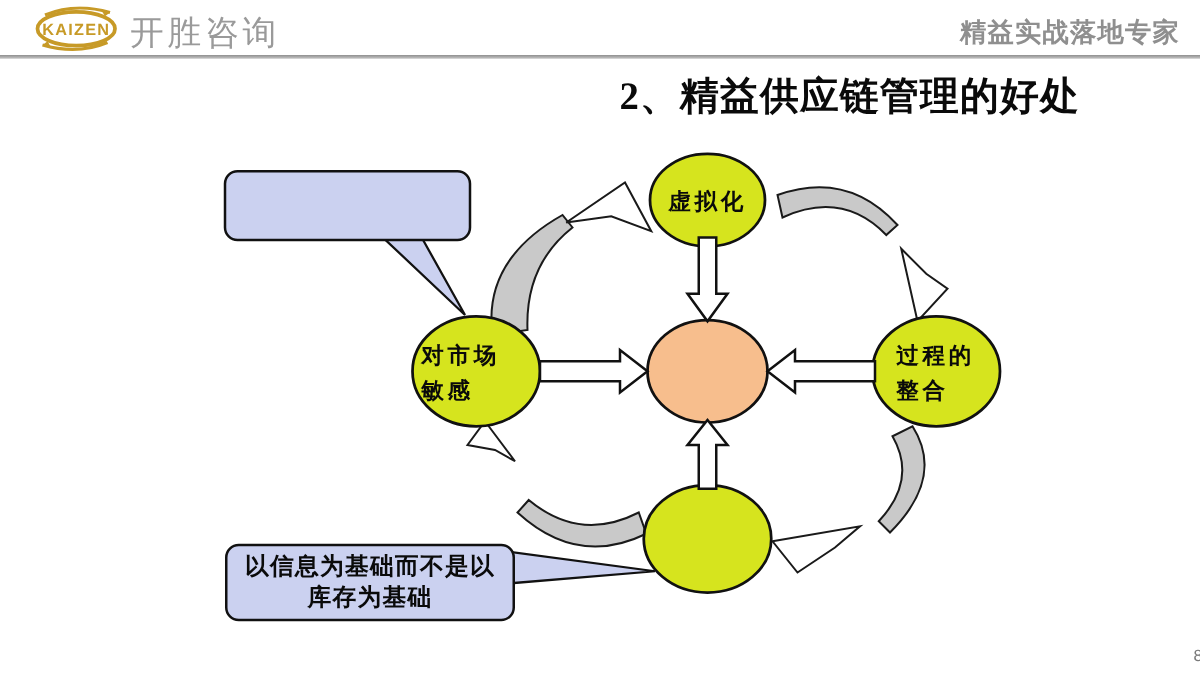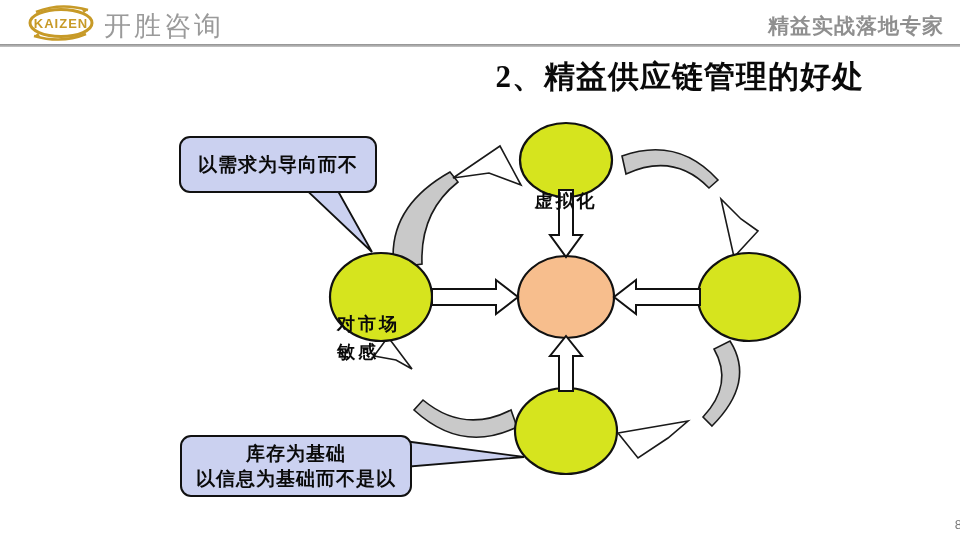--- a/index.html
+++ b/index.html
@@ -13,21 +13,21 @@
   .tagline{position:absolute;right:16px;top:12px;font-family:"Liberation Sans","DejaVu Sans",sans-serif;
            font-size:21px;font-weight:bold;color:#8f8f8f;letter-spacing:1px;white-space:nowrap;}
   .divider{position:absolute;left:0;top:44px;width:960px;height:3px;
            background:linear-gradient(#8f8f8f,#c7c7c7);}
   
   .title{position:absolute;left:0;top:56px;width:832px;text-align:right;
          font-size:31px;font-weight:bold;color:#0a0a0a;letter-spacing:1px;margin-left:32px;}
   
   .diagram-svg{position:absolute;left:0;top:0;width:960px;height:540px;}
   .node-text{position:absolute;font-size:18px;font-weight:bold;color:#0a0a0a;
-             letter-spacing:3px;line-height:28px;white-space:nowrap;margin-top:40px;}
+             letter-spacing:3px;line-height:28px;white-space:nowrap;}
   .node-text.center-al{text-align:center;}
   .callout{position:absolute;background:#CBD1F0;border:2px solid #111;border-radius:11px;
            display:flex;flex-direction:column;justify-content:center;text-align:center;
            font-size:19px;font-weight:bold;color:#0a0a0a;letter-spacing:1px;line-height:25px;}
   .pagenum{position:absolute;right:30px;bottom:8px;font-family:"Liberation Sans","DejaVu Sans",sans-serif;
            font-size:13px;color:#7a7a7a;}
 </style>
 </head>
 <body>
 
@@ -84,26 +84,29 @@
   </svg>
 
   <div class="node-text center-al" style="left:516px;top:147px;width:100px;">虚拟化</div>
 
   <div class="node-text" style="left:337px;top:270px;">
     <div>对市场</div>
     <div>敏感</div>
   </div>
 
 
+  <div class="node-text" style="left:717px;top:270px;">
+    <div>过程的</div>
+    <div>整合</div>
+  </div>
 
 
   <div class="callout" style="left:179px;top:136px;width:194px;height:53px;">
-    <div>以需求为导向而不</div>
   </div>
 
   <div class="callout" style="left:180px;top:435px;width:228px;height:58px;">
+    <div>以信息为基础而不是以</div>
     <div>库存为基础</div>
-    <div>以信息为基础而不是以</div>
   </div>
 
   <div class="pagenum">8</div>
 
 </div>
 
 </body></html>

